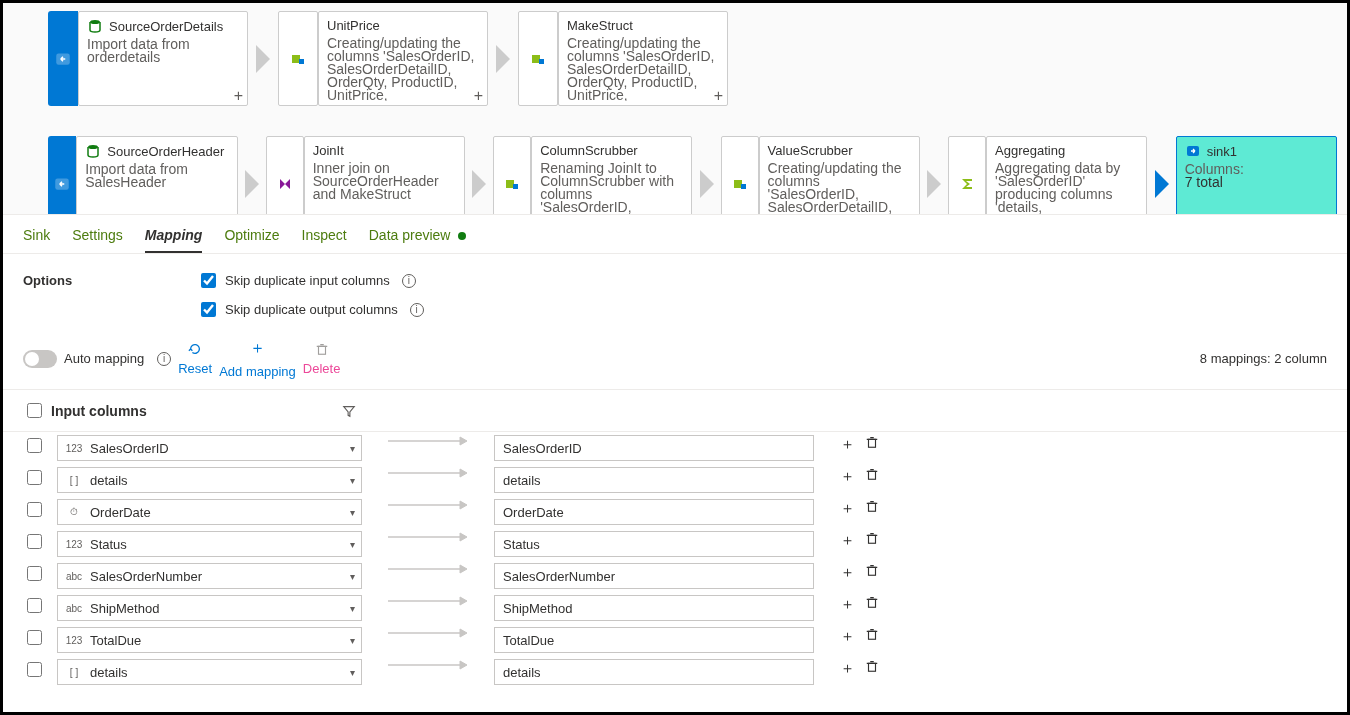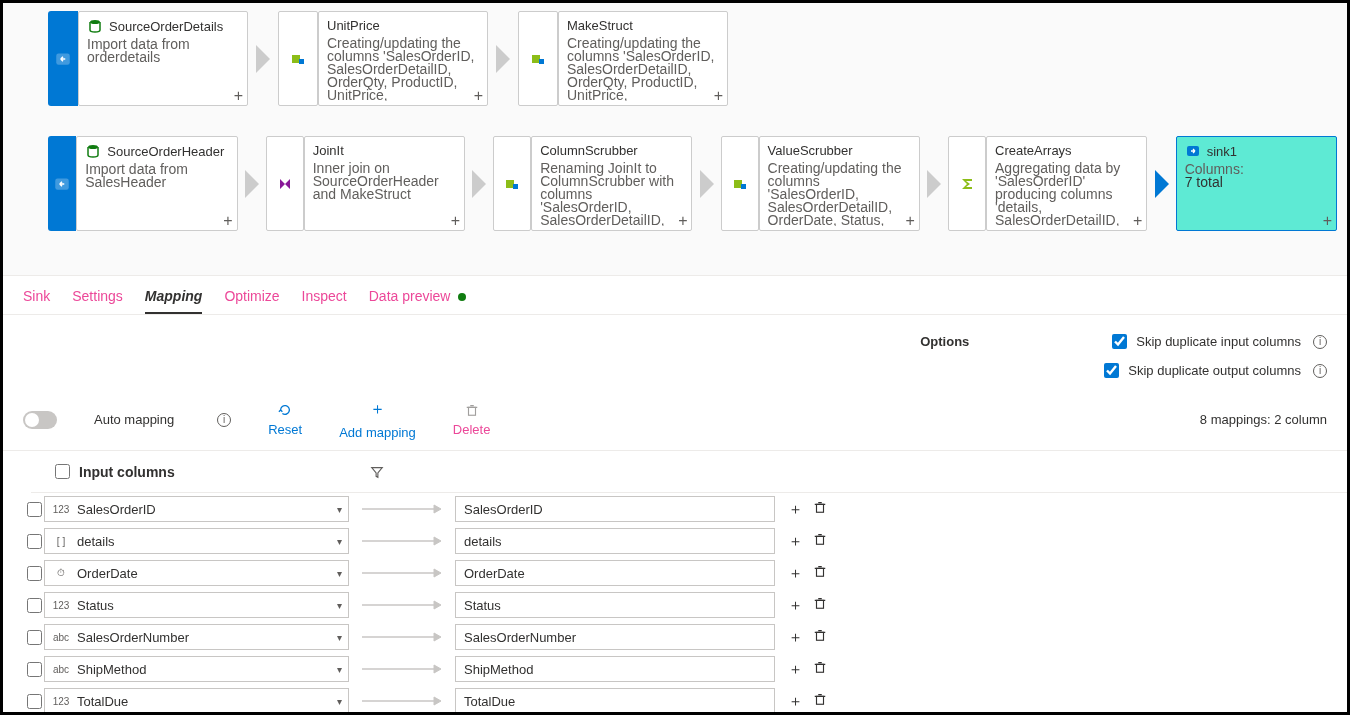--- a/index.html
+++ b/index.html
@@ -1,50 +1,50 @@
 <!DOCTYPE html>
 <html><head>
 <meta charset="utf-8">
 <style>
   * { box-sizing: border-box; }
   html, body { margin:0; padding:0; font-family: "Segoe UI", Arial, sans-serif; font-size:13px; color:#323130; background:#fff;}
   body { border:3px solid #000; width:1350px; height:715px; overflow:hidden; position:relative;}
-  .canvas { background:#fafafa; height:273px; padding:8px 10px; border-bottom:1px solid #edebe9; overflow:hidden;}
+  .canvas { background:#fafafa; height:212px; padding:8px 10px; border-bottom:1px solid #edebe9; overflow:hidden;}
   .flowrow { display:flex; align-items:stretch; margin-bottom:30px; height:95px;}
   .srcbadge { background:#0078d4; color:#fff; width:30px; display:flex; align-items:center; justify-content:center; border-radius:3px 0 0 3px; margin-left:35px;}
   .srcbadge svg, .stepicon svg { width:18px; height:18px;}
   .node { background:#fff; border:1px solid #ccc; border-radius:2px; position:relative; padding:6px 8px 4px 8px; width:170px; display:flex; flex-direction:column;}
   .node.sel { background:#5eead4; border-color:#0078d4;}
   .node .title { font-size:13px; margin-bottom:4px; display:flex; gap:6px; align-items:center;}
   .node .desc { font-size:14px; color:#605e5c; line-height:13px; overflow:hidden; flex:1;}
   .node .plus { position:absolute; bottom:2px; right:4px; color:#605e5c; font-size:16px; line-height:14px;}
   .ticon { width:16px; height:16px; display:inline-flex; align-items:center; justify-content:center; }
   .arrow { width:30px; display:flex; align-items:center; justify-content:center;}
   .arrow::before { content:""; width:0; height:0; border-top:14px solid transparent; border-bottom:14px solid transparent; border-left:14px solid #ccc;}
   .arrow.on::before { border-left-color:#0078d4;}
   .steplead { width:40px; background:#fff; border:1px solid #ccc; border-radius:2px; display:flex; align-items:center; justify-content:center;}
   .tabs { display:flex; gap:22px; padding:12px 20px 0 20px; border-bottom:1px solid #edebe9;}
-  .tab { color:#ec4899; cursor:pointer; padding-bottom:8px; font-size:14px;}
+  .tab { color:#4d7c0f; cursor:pointer; padding-bottom:8px; font-size:14px;}
   .tab.active { color:#323130; font-weight:600; border-bottom:2px solid #323130;font-style:italic;}
   .dot { display:inline-block; width:8px; height:8px; border-radius:50%; background:#107c10; margin-left:4px; vertical-align:middle;}
   .panel { padding:16px 20px 8px 20px;}
-  .optrow { display:flex; align-items:center; gap:28px;justify-content:flex-end;}
+  .optrow { display:flex; align-items:center; gap:14px;}
   .optlabel { font-weight:600; width:160px;}
   .chk { display:flex; align-items:center; gap:6px; font-size:13px; color:#323130;}
   .chk input { accent-color:#0078d4; width:15px; height:15px;}
   .info { width:14px; height:14px; border:1px solid #605e5c; border-radius:50%; display:inline-flex; align-items:center; justify-content:center; font-size:10px; color:#605e5c; margin-left:6px;}
-  .toolbar { display:flex; align-items:center; gap:37px; padding:10px 20px; border-bottom:1px solid #edebe9;text-align:right;}
+  .toolbar { display:flex; align-items:center; gap:7px; padding:10px 20px; border-bottom:1px solid #edebe9;text-align:right;}
   .toggle { width:34px; height:18px; background:#c8c6c4; border-radius:10px; position:relative;}
   .toggle::after { content:""; position:absolute; width:14px; height:14px; background:#fff; border-radius:50%; top:2px; left:2px;}
   .tbtn { color:#0078d4; display:flex; align-items:center; gap:5px; cursor:pointer;flex-direction:column;}
   .tbtn.gray { color:#ec4899;}
   .spacer { flex:1;}
-  .maphdr { display:flex; align-items:center; padding:10px 20px; gap:10px; border-bottom:1px solid #edebe9;margin-left:28px;}
+  .maphdr { display:flex; align-items:center; padding:10px 20px; gap:10px; border-bottom:1px solid #edebe9;}
   .colh { font-weight:600; font-size:14px;}
-  .maprow { display:flex; align-items:center; padding:3px 20px; gap:3px;}
+  .maprow { display:flex; align-items:flex-start; padding:3px 20px; gap:16px;}
   .rowchk { width:18px;}
   .rowchk input { width:15px; height:15px;}
   .incell { width:305px; border:1px solid #c8c6c4; height:26px; display:flex; align-items:center; padding:0 6px; gap:6px; background:#fff;}
   .incell .nm { flex:1; font-size:13px;}
   .chev { color:#605e5c; font-size:10px;}
   .typetag { font-size:10px; color:#605e5c; width:20px; text-align:center;}
   .flowarr { width:100px; display:flex; align-items:center; justify-content:center;}
   .flowarr svg { width:80px; height:12px;}
   .outcell { width:320px; border:1px solid #c8c6c4; height:26px; display:flex; align-items:center; padding:0 8px; background:#fff;}
   .actns { display:flex; gap:10px; padding-left:10px;}
@@ -178,21 +178,21 @@
       <div class="arrow"></div>
       <div class="steplead">
         <span class="ticon">
           <svg viewBox="0 0 16 16" fill="#8cbd18">
             <path d="M3 3h10v2H7l4 3-4 3h6v2H3l5-5z"></path>
           </svg>
         </span>
       </div>
       <div class="node">
         <div class="title">
-          <span>CreateArrays</span>
+          <span>Aggregating</span>
         </div>
         <div class="desc">Aggregating data by 'SalesOrderID' producing columns 'details, SalesOrderDetailID, OrderDate,</div>
         <div class="plus">+</div>
       </div>
       <div class="arrow on"></div>
       <div class="node sel" style="width: 170px;">
         <div class="title">
           <span class="ticon">
             <svg viewBox="0 0 16 16" fill="#0078d4">
               <rect x="2" y="3" width="12" height="10" rx="2"></rect>

